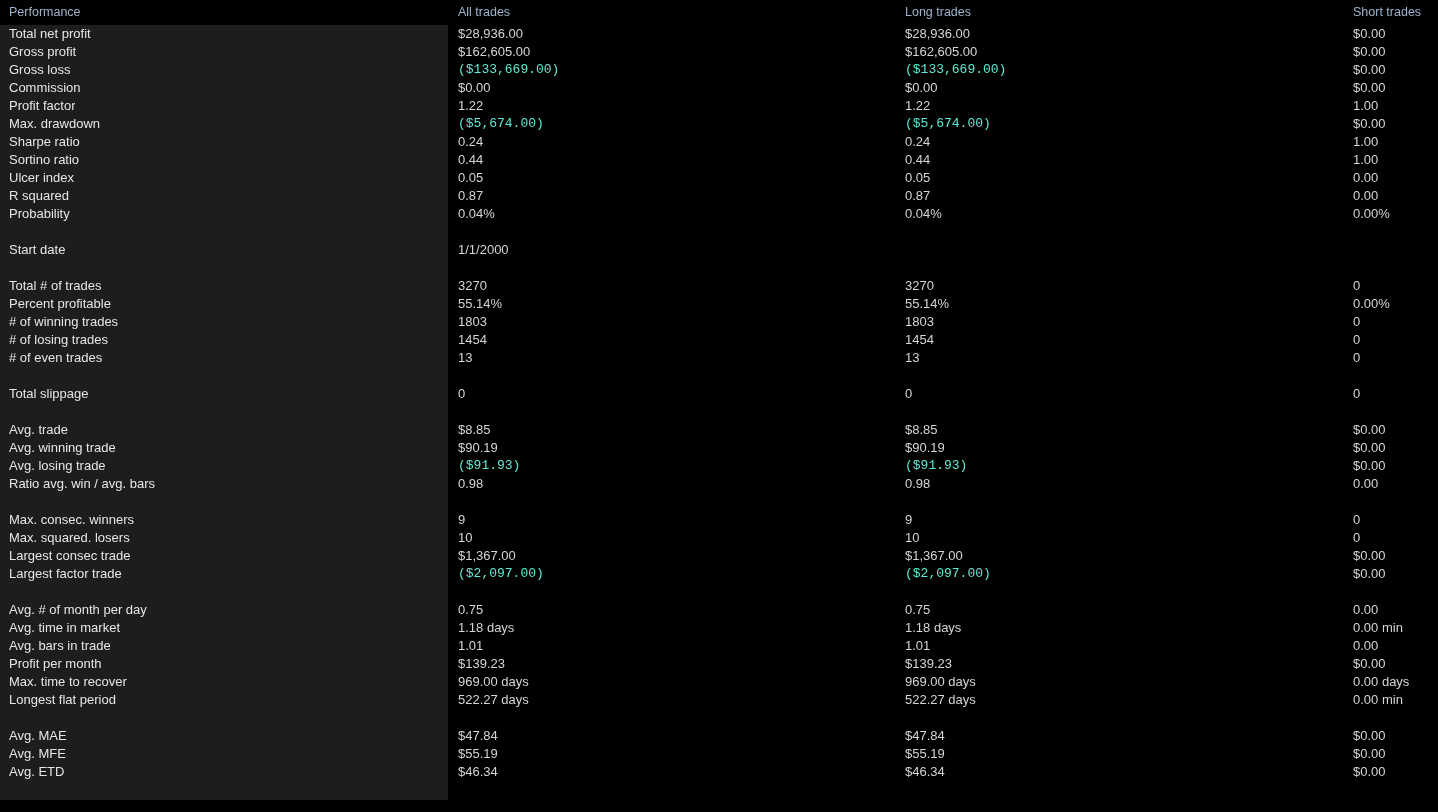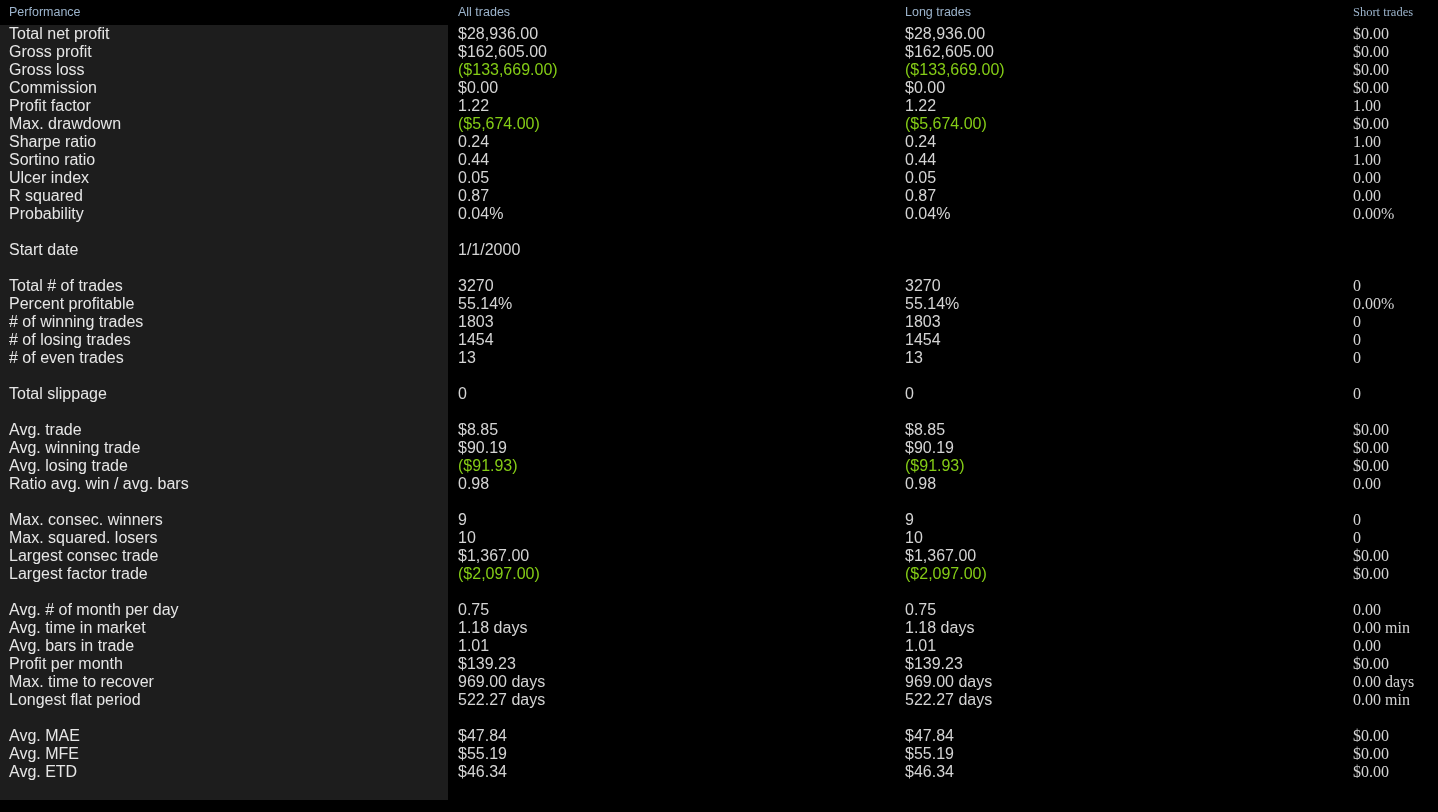--- a/index.html
+++ b/index.html
@@ -36,21 +36,21 @@
     position: absolute;
     left: 0;
     top: 0;
     width: 1438px;
   }
 
   .row {
     position: relative;
     height: 18px;
     line-height: 18px;
-    font-size: 16px;
+    font-size: 13px;
     white-space: nowrap;
   }
   .row.spacer { height: 18px; }
 
   .header-row {
     height: 25px;
     line-height: 25px;
     font-size: 12.5px;
     padding-left: 33px;
   }
@@ -58,30 +58,30 @@
   .cell {
     position: absolute;
     top: 0;
     white-space: nowrap;
     overflow: hidden;
   }
 
   .c-label  { left: 9px;   color: #e6e6e6; }
   .c-all    { left: 458px; color: #d4d4d4; }
   .c-long   { left: 905px; color: #d4d4d4; }
-  .c-short  { left: 1353px; color: #d4d4d4; font-family: Liberation Serif, serif; }
+  .c-short  { left: 1353px; color: #d4d4d4; }
 
   .header-row .c-label,
   .header-row .c-all,
   .header-row .c-long,
   .header-row .c-short {
     color: #9cb4cc;
   }
 
-  .neg { color: #84cc16; }
+  .neg { color: #5eead4; font-family: Liberation Mono, monospace; }
 </style>
 </head>
 <body>
 
 <div id="report">
 
   <div class="label-panel-bg"></div>
 
   <div class="grid">
 

